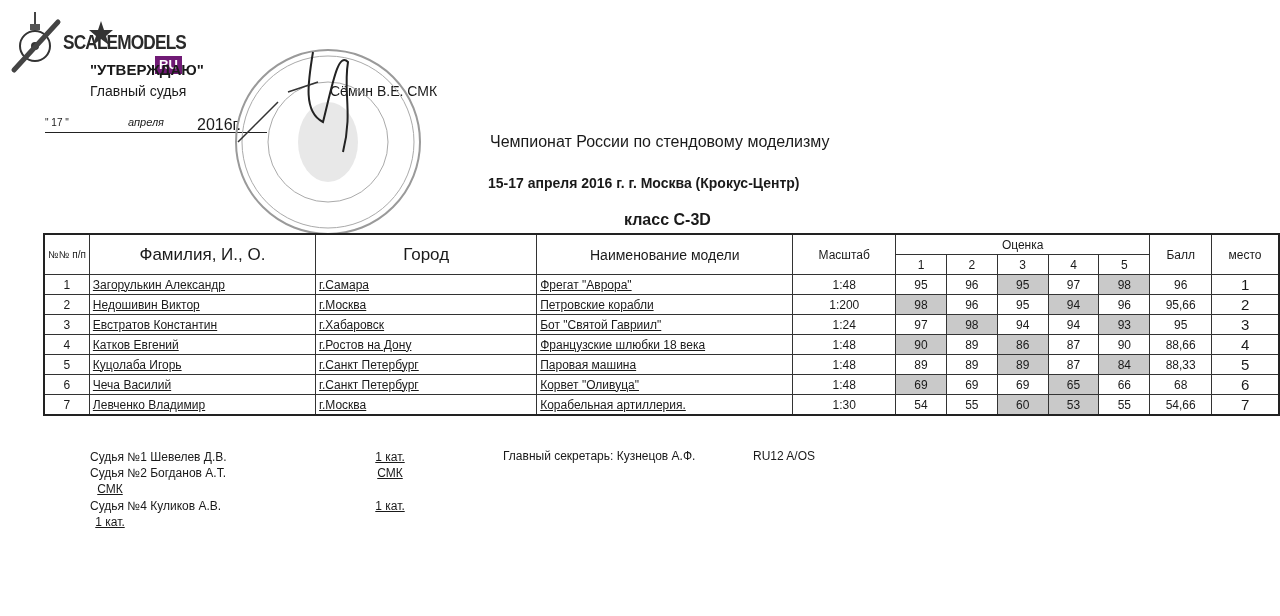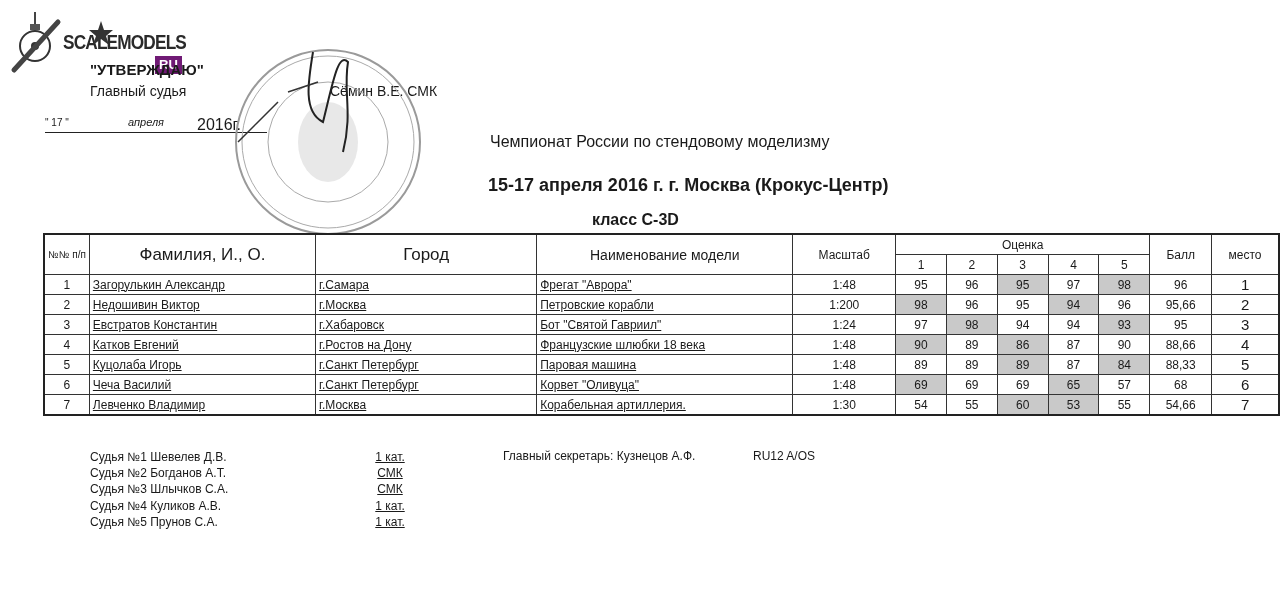--- a/index.html
+++ b/index.html
@@ -20,22 +20,22 @@
     .chief-label { left: 90px; top: 83px; font-size: 14px; }
     .chief-name { left: 330px; top: 83px; font-size: 14px; }
     .date-line { left: 45px; top: 132px; width: 222px; border-top: 1px solid #222; }
     .date-day { left: 45px; top: 117px; font-size: 10px; }
     .date-month { left: 128px; top: 116px; font-size: 11px; font-style: italic; }
     .date-year { left: 197px; top: 116px; font-size: 16px; }
 
     .stamp { left: 218px; top: 42px; width: 240px; height: 200px; }
 
     .title { left: 490px; top: 133px; font-size: 16px; font-weight: normal; }
-    .subtitle { left: 488px; top: 175px; font-size: 18px; font-weight: bold; }
-    .class-label { left: 592px; top: 211px; font-size: 16px; font-weight: bold; }
+    .subtitle { left: 488px; top: 175px; font-size: 14px; font-weight: bold; }
+    .class-label { left: 624px; top: 211px; font-size: 16px; font-weight: bold; }
 
     
     table.results {
       position: absolute; left: 43px; top: 233px;
       border-collapse: collapse; font-size: 12px;
       border: 2px solid #222;
     }
     table.results td, table.results th {
       border: 1px solid #333; padding: 0 3px; height: 19px; font-weight: normal;
     }
@@ -196,21 +196,21 @@
       <tr>
         <td class="c">6</td>
         <td class="l">Чеча Василий</td>
         <td class="l">г.Санкт Петербург</td>
         <td class="l">Корвет "Оливуца"</td>
         <td class="c">1:48</td>
         <td class="c shade">69</td>
         <td class="c">69</td>
         <td class="c">69</td>
         <td class="c shade">65</td>
-        <td class="c">57</td>
+        <td class="c">66</td>
         <td class="c">68</td>
         <td class="place">6</td>
       </tr>
       <tr>
         <td class="c">7</td>
         <td class="l">Левченко Владимир</td>
         <td class="l">г.Москва</td>
         <td class="l">Корабельная артиллерия.</td>
         <td class="c">1:30</td>
         <td class="c">54</td>
@@ -227,26 +227,24 @@
 <div class="abs judges">
   <div class="judge-row">
     <span class="judge-name">Судья №1 Шевелев Д.В.</span>
     <span class="judge-cat">1 кат.</span>
   </div>
   <div class="judge-row">
     <span class="judge-name">Судья №2 Богданов А.Т.</span>
     <span class="judge-cat">СМК</span>
   </div>
   <div class="judge-row">
-    <span class="judge-name">Судья №3 Шлычков С.А.</span>
     <span class="judge-cat">СМК</span>
   </div>
   <div class="judge-row">
     <span class="judge-name">Судья №4 Куликов А.В.</span>
     <span class="judge-cat">1 кат.</span>
   </div>
   <div class="judge-row">
-    <span class="judge-name">Судья №5 Прунов С.А.</span>
     <span class="judge-cat">1 кат.</span>
   </div>
 </div>
 <div class="abs secretary">Главный секретарь: Кузнецов А.Ф.</div>
 <div class="abs code">RU12 A/OS</div>
 
 </body></html>

